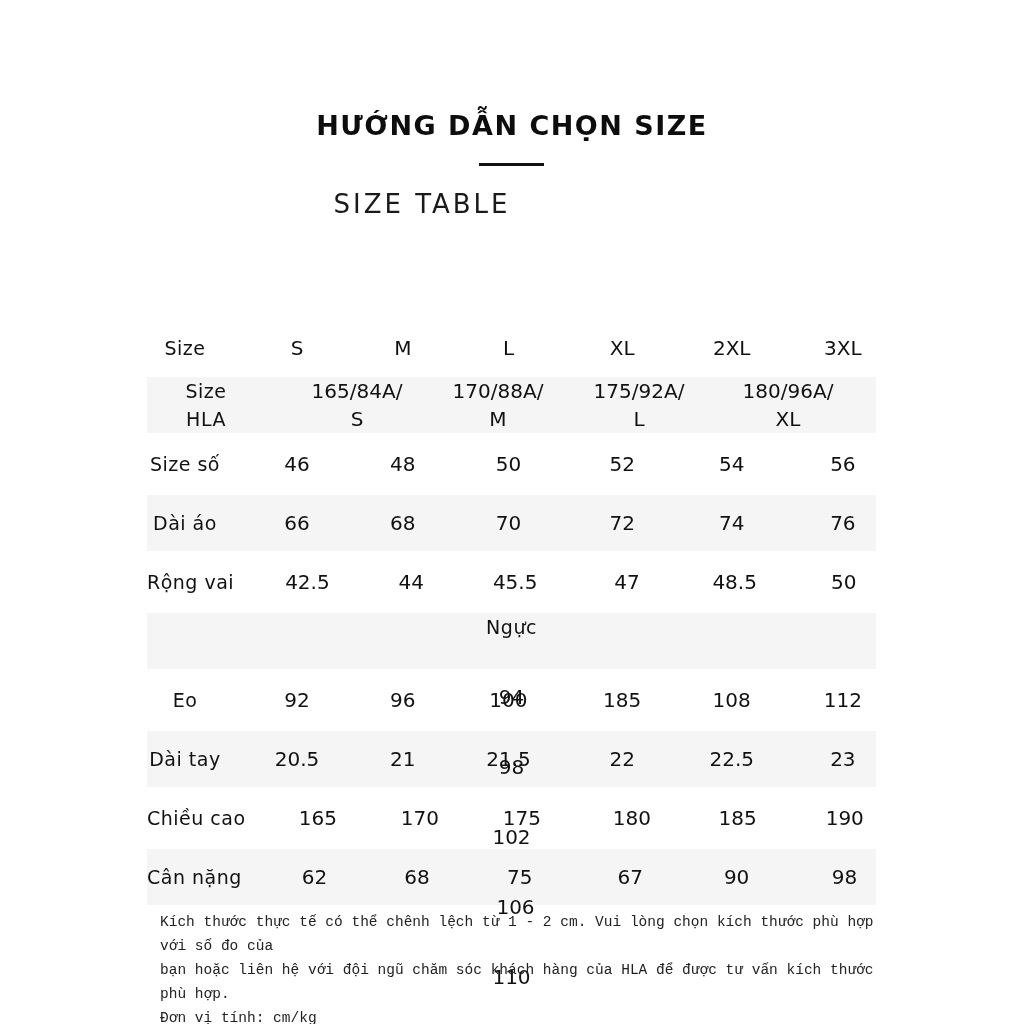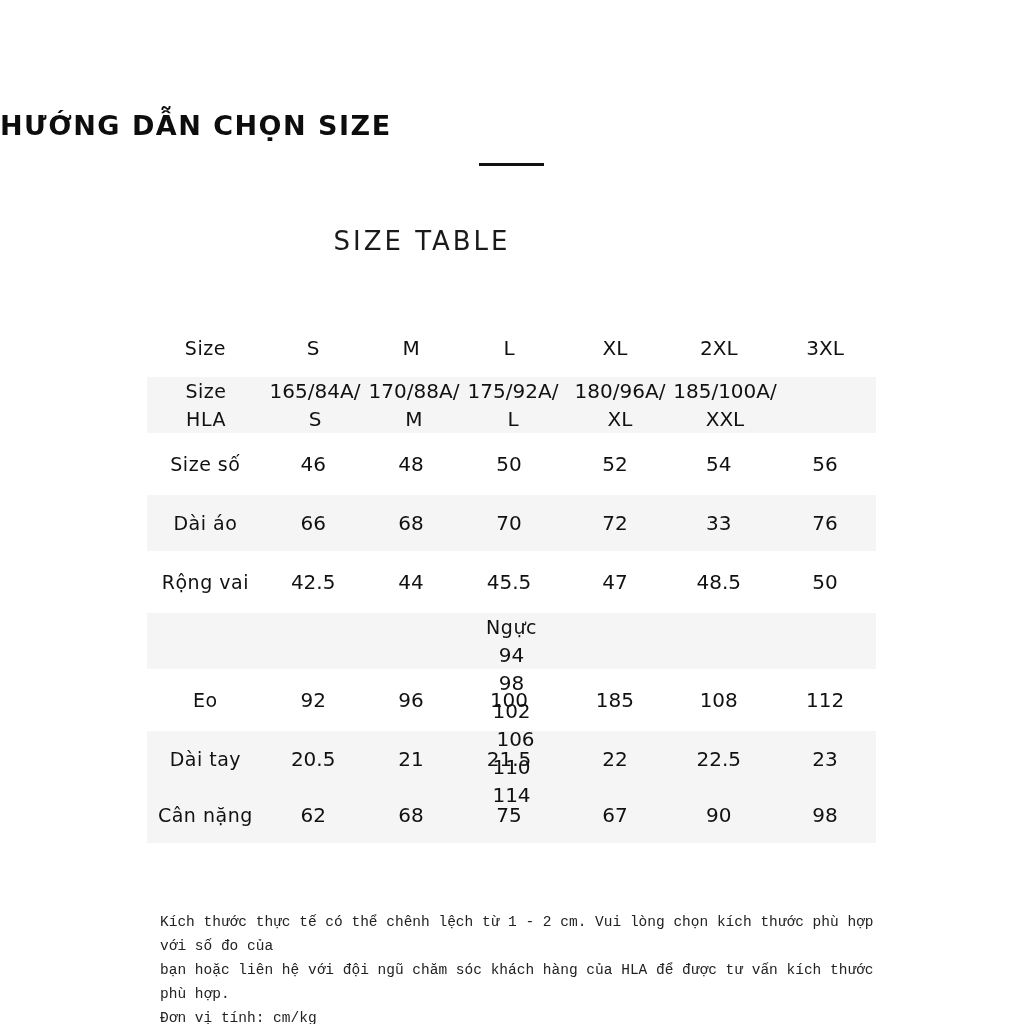--- a/index.html
+++ b/index.html
@@ -13,21 +13,21 @@
       position: relative;
       overflow: hidden;
       font-family: "DejaVu Sans", sans-serif;
       color: #111111;
     }
     .title {
       position: absolute;
       top: 110px;
       left: 0;
       width: 1024px;
-      text-align: left;
+      text-align: center;
       font-family: "DejaVu Sans", sans-serif;
       font-weight: bold;
       font-size: 27px;
       letter-spacing: 1.5px;
       color: #0d0d0d;
     }
     .title-rule {
       position: absolute;
       top: 163px;
       left: 479px;
@@ -38,32 +38,32 @@
     .subtitle {
       position: absolute;
       top: 189px;
       left: 0;
       width: 844px;
       text-align: center;
       font-family: "DejaVu Sans", sans-serif;
       font-size: 26px;
       letter-spacing: 3px;
       color: #1a1a1a;
-      margin-top: 37px;
     }
     .size-table {
       position: absolute;
       left: 147px;
       top: 318px;
       width: 729px;
     }
     .row {
       display: flex;
       align-items: center;
       width: 729px;
+      gap: 42px;
     }
     .row.striped {
       background: #f5f5f5;
     }
     .cell {
       text-align: center;
       font-size: 20px;
       line-height: 28px;
       color: #111111;
       white-space: nowrap;
@@ -125,43 +125,39 @@
       <span class="line">M</span>
     </div>
     <div class="cell c2">
       <span class="line">175/92A/</span>
       <span class="line">L</span>
     </div>
     <div class="cell c3">
       <span class="line">180/96A/</span>
       <span class="line">XL</span>
     </div>
-    <div class="cell c4">
-      <span class="line">185/100A/</span>
-      <span class="line">XXL</span>
-    </div>
   </div>
 
   <div class="row" style="height:62px;">
     <div class="cell label">Size số</div>
     <div class="cell c0">46</div>
     <div class="cell c1">48</div>
     <div class="cell c2">50</div>
     <div class="cell c3">52</div>
     <div class="cell c4">54</div>
     <div class="cell c5">56</div>
   </div>
 
   <div class="row striped" style="height:56px;">
     <div class="cell label">Dài áo</div>
     <div class="cell c0">66</div>
     <div class="cell c1">68</div>
     <div class="cell c2">70</div>
     <div class="cell c3">72</div>
-    <div class="cell c4">33</div>
+    <div class="cell c4">74</div>
     <div class="cell c5">76</div>
   </div>
 
   <div class="row" style="height:62px;">
     <div class="cell label">Rộng vai</div>
     <div class="cell c0">42.5</div>
     <div class="cell c1">44</div>
     <div class="cell c2">45.5</div>
     <div class="cell c3">47</div>
     <div class="cell c4">48.5</div>
@@ -191,20 +187,29 @@
   <div class="row striped" style="height:56px;">
     <div class="cell label">Dài tay</div>
     <div class="cell c0">20.5</div>
     <div class="cell c1">21</div>
     <div class="cell c2">21.5</div>
     <div class="cell c3">22</div>
     <div class="cell c4">22.5</div>
     <div class="cell c5">23</div>
   </div>
 
+  <div class="row" style="height:62px;">
+    <div class="cell label">Chiều cao</div>
+    <div class="cell c0">165</div>
+    <div class="cell c1">170</div>
+    <div class="cell c2">175</div>
+    <div class="cell c3">180</div>
+    <div class="cell c4">185</div>
+    <div class="cell c5">190</div>
+  </div>
 
   <div class="row striped" style="height:56px;">
     <div class="cell label">Cân nặng</div>
     <div class="cell c0">62</div>
     <div class="cell c1">68</div>
     <div class="cell c2">75</div>
     <div class="cell c3">67</div>
     <div class="cell c4">90</div>
     <div class="cell c5">98</div>
   </div>

